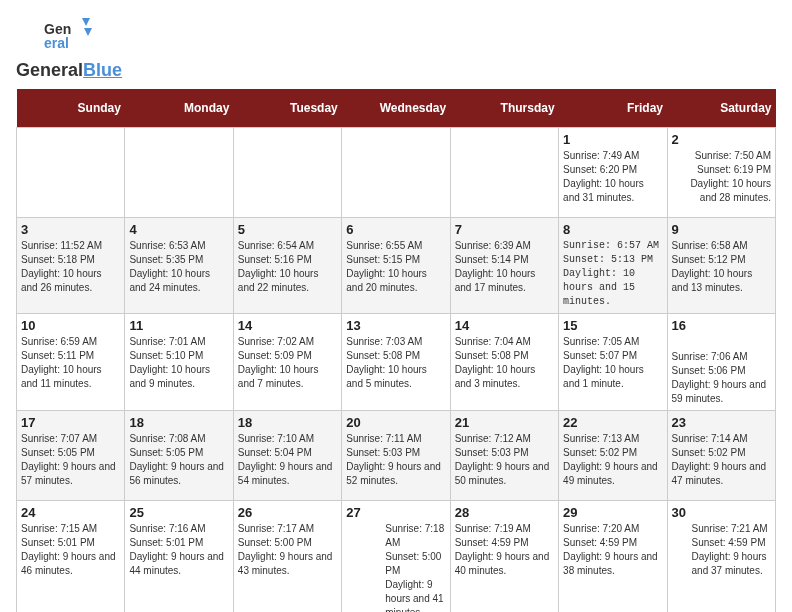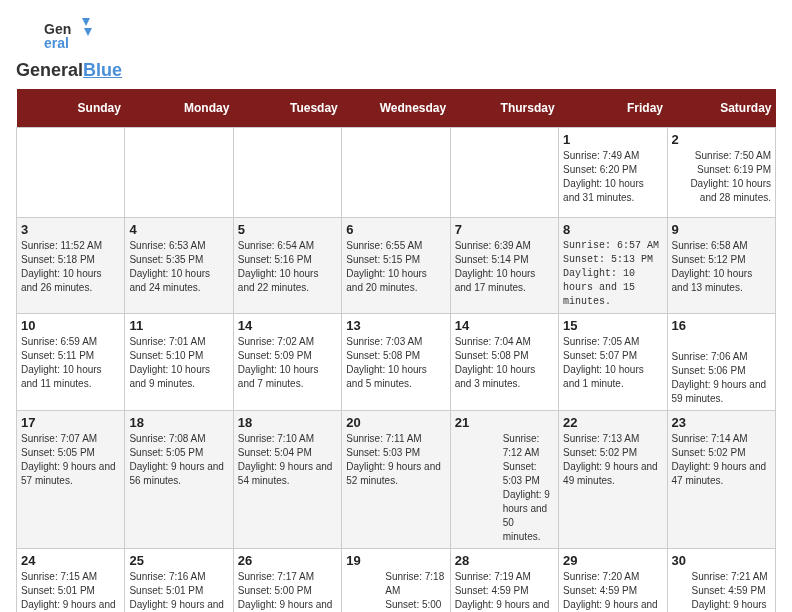--- a/index.html
+++ b/index.html
@@ -235,21 +235,21 @@
 Daylight: 9 hours and 54 minutes.</div>
         </td>
         <td>
           <span class="day-number">20</span>
           <div class="day-info" style="white-space: pre-line;">Sunrise: 7:11 AM
 Sunset: 5:03 PM
 Daylight: 9 hours and 52 minutes.</div>
         </td>
         <td>
           <span class="day-number">21</span>
-          <div class="day-info" style="white-space: pre-line; margin-left: 48px;">Sunrise: 7:12 AM
+          <div class="day-info" style="white-space: pre-line;">Sunrise: 7:12 AM
 Sunset: 5:03 PM
 Daylight: 9 hours and 50 minutes.</div>
         </td>
         <td>
           <span class="day-number">22</span>
           <div class="day-info" style="white-space: pre-line;">Sunrise: 7:13 AM
 Sunset: 5:02 PM
 Daylight: 9 hours and 49 minutes.</div>
         </td>
         <td>
@@ -272,21 +272,21 @@
 Sunset: 5:01 PM
 Daylight: 9 hours and 44 minutes.</div>
         </td>
         <td>
           <span class="day-number">26</span>
           <div class="day-info" style="white-space: pre-line;">Sunrise: 7:17 AM
 Sunset: 5:00 PM
 Daylight: 9 hours and 43 minutes.</div>
         </td>
         <td>
-          <span class="day-number">19</span>
+          <span class="day-number">27</span>
           <div class="day-info" style="white-space: pre-line; margin-left: 39px;">Sunrise: 7:18 AM
 Sunset: 5:00 PM
 Daylight: 9 hours and 41 minutes.</div>
         </td>
         <td>
           <span class="day-number">28</span>
           <div class="day-info" style="white-space: pre-line;">Sunrise: 7:19 AM
 Sunset: 4:59 PM
 Daylight: 9 hours and 40 minutes.</div>
         </td>

